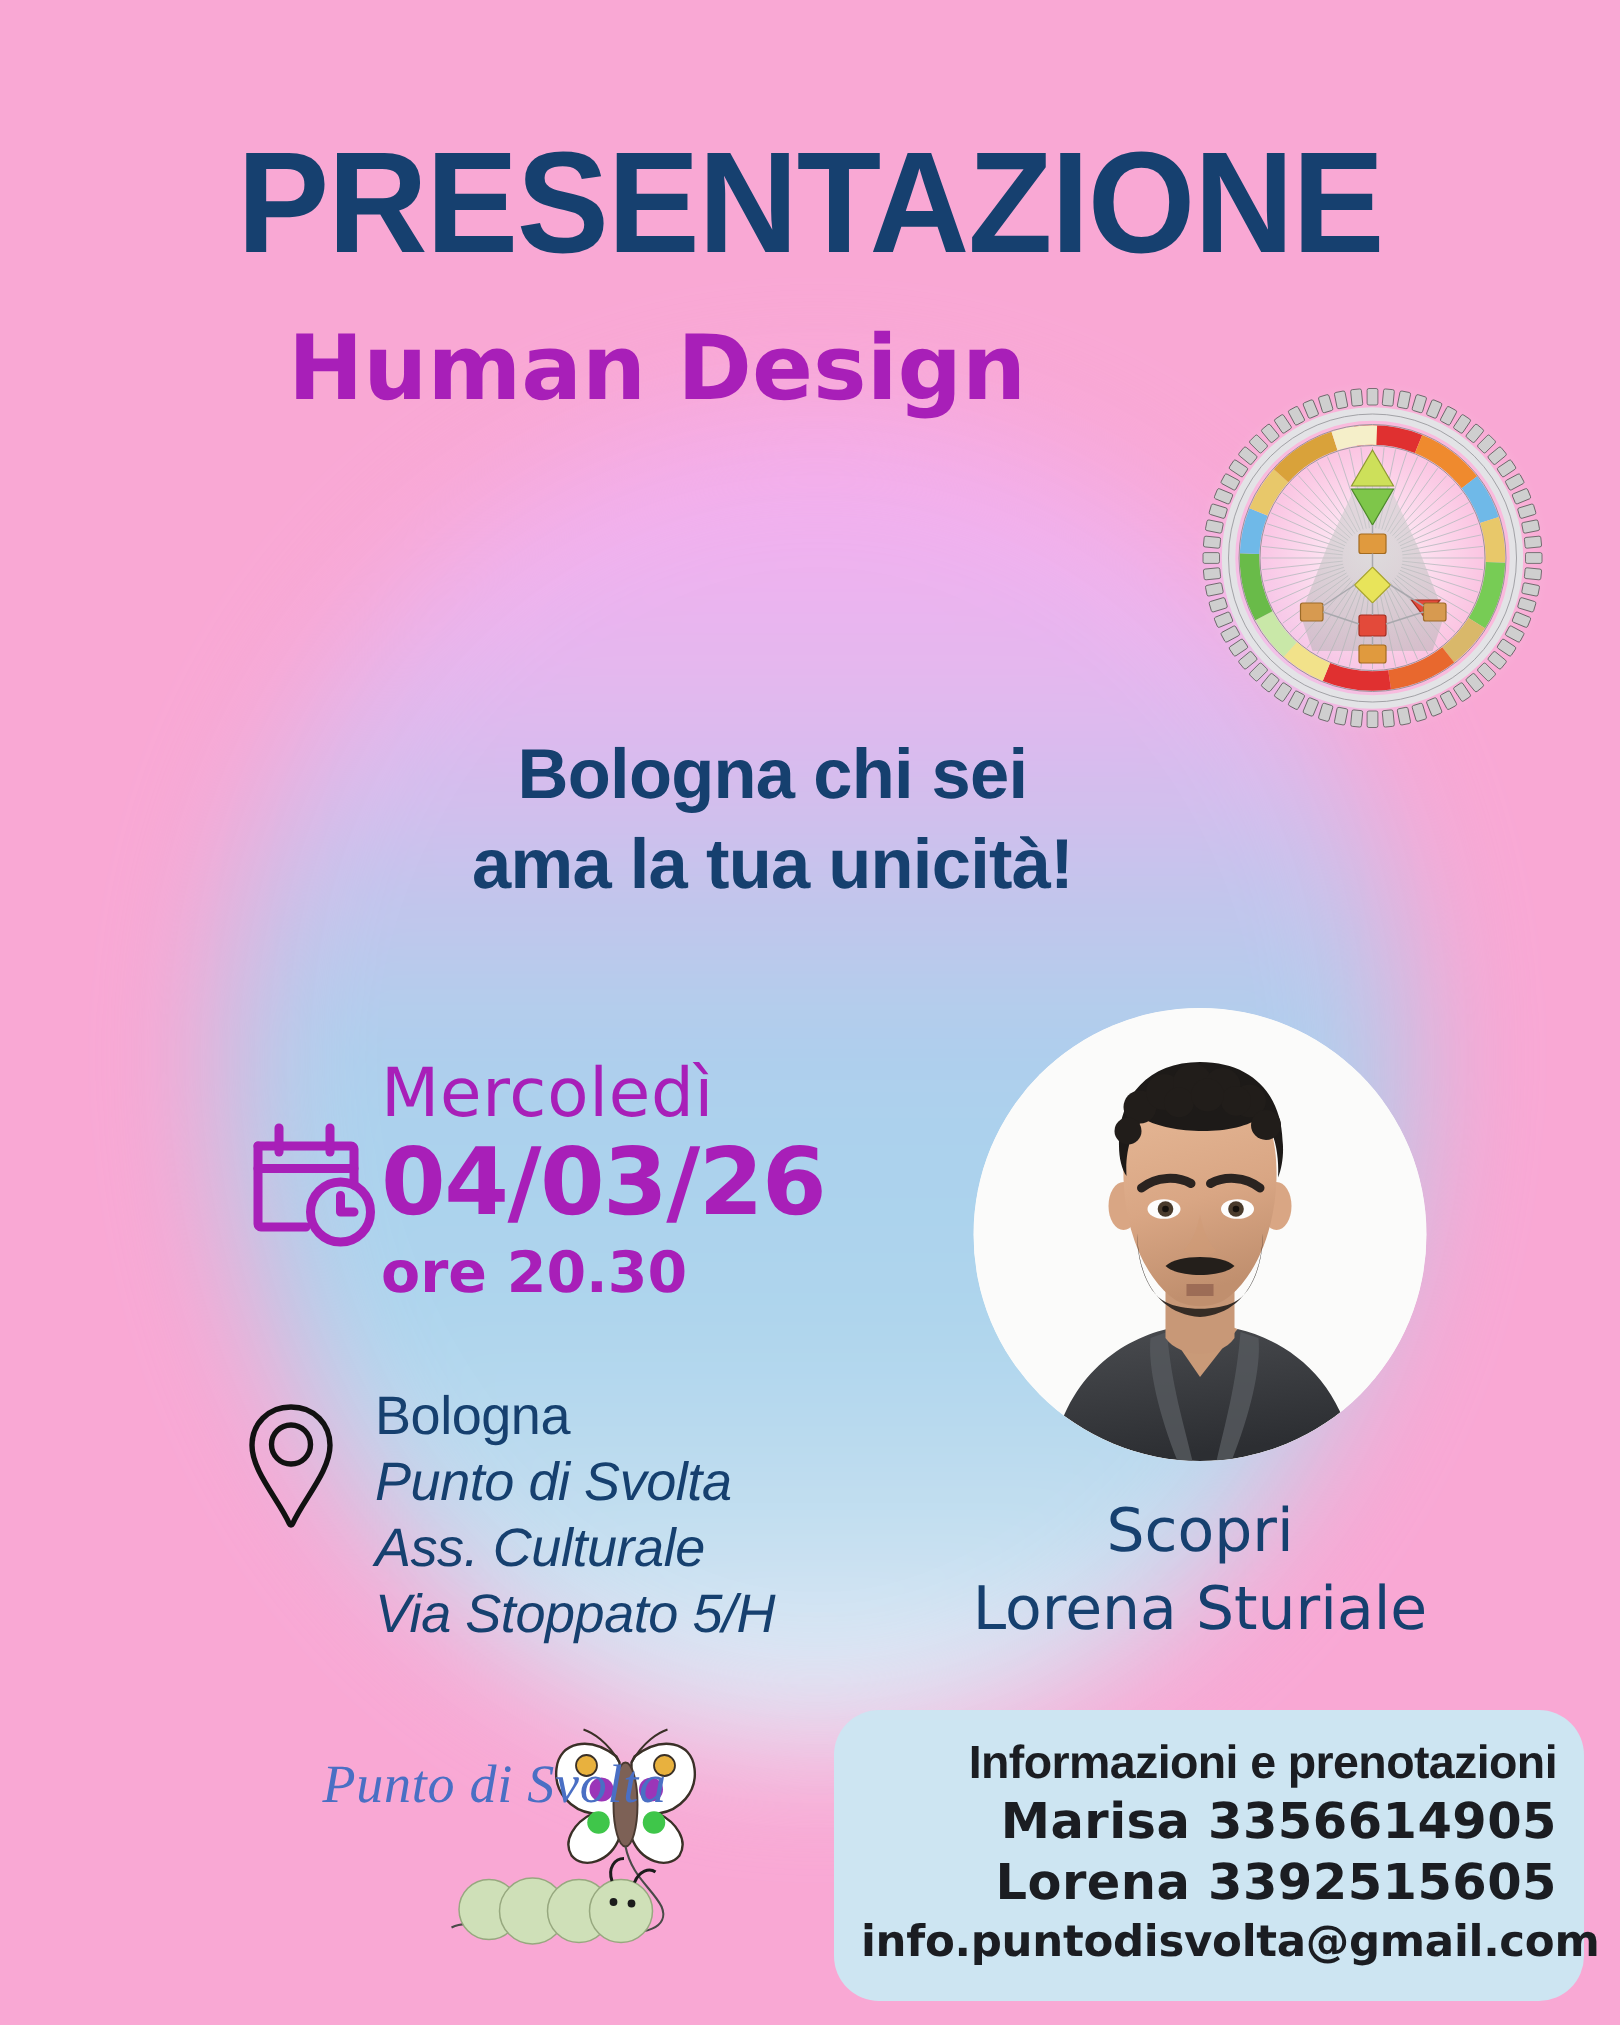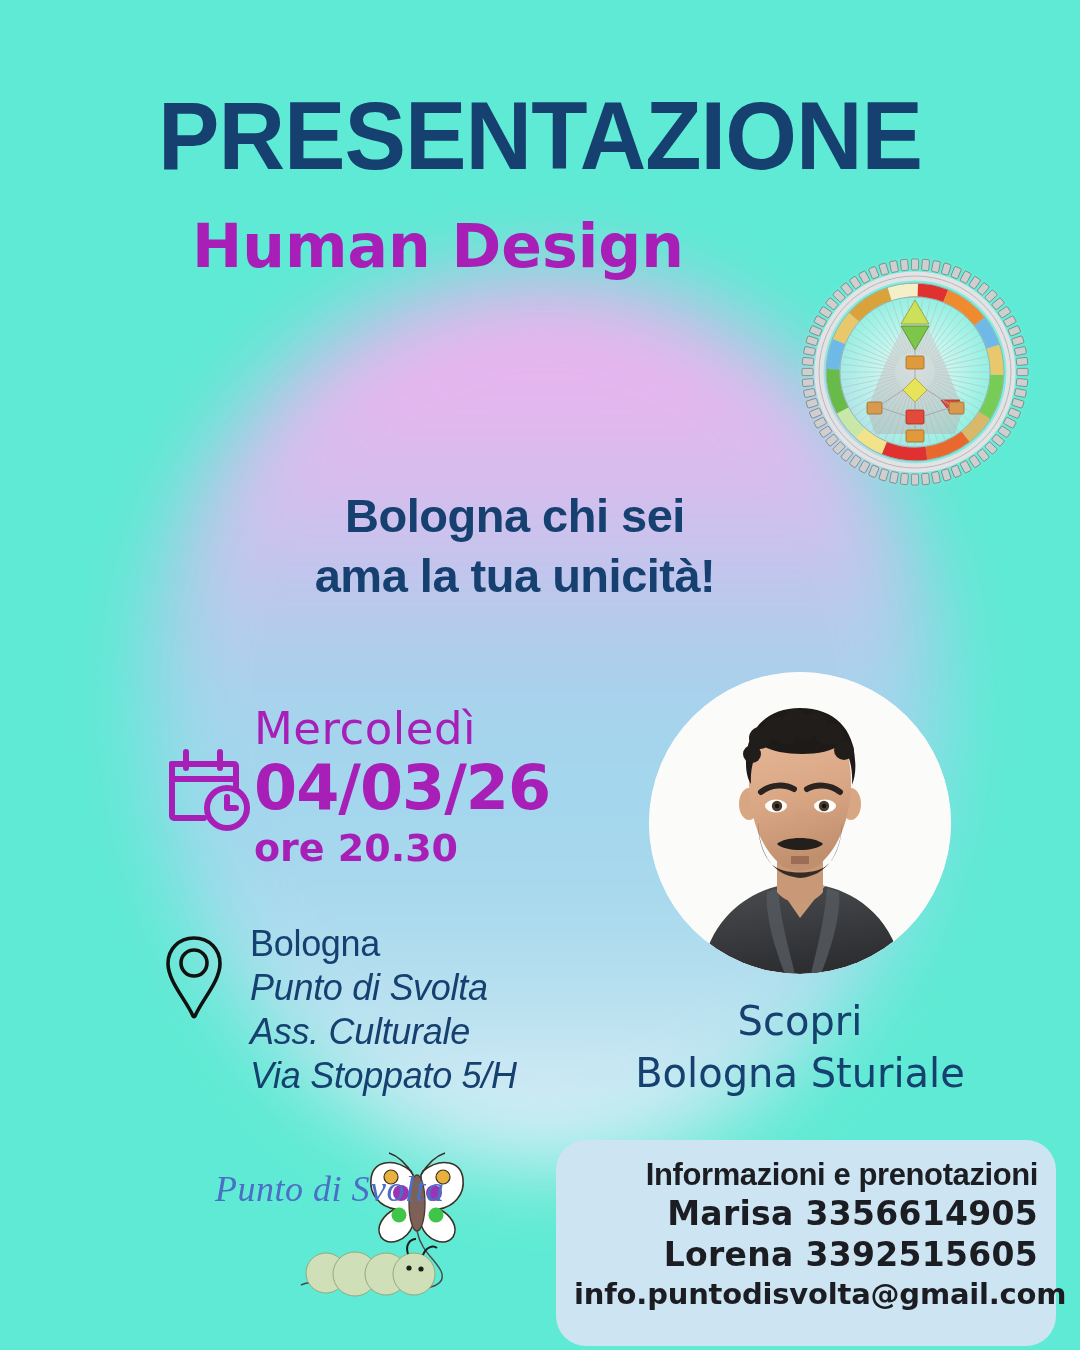--- a/index.html
+++ b/index.html
@@ -10,21 +10,21 @@
     width: 1080px;
     height: 1350px;
     background: #eaf1fb;
     font-family: "Liberation Sans", sans-serif;
     overflow: hidden;
   }
   #poster {
     position: relative;
     width: 1080px;
     height: 1350px;
-    background: #5eead4;
+    background: #f9a8d4;
     overflow: hidden;
   }
 
   
   #blob {
     position: absolute;
     left: 150px;
     top: 275px;
     width: 790px;
     height: 890px;
@@ -188,21 +188,21 @@
     height: 180px;
   }
   #logo-svg { display: block; width: 330px; height: 180px; }
 
   
   #contact-box {
     position: absolute;
     left: 556px;
     top: 1140px;
     width: 500px;
-    padding: 16px 18px 32px 18px;
+    padding: 16px 18px 20px 18px;
     box-sizing: border-box;
     background: #cde5f2;
     border-radius: 30px;
     text-align: right;
     color: #1b1d22;
   }
   .contact-head {
     font-size: 31px;
     line-height: 1.24;
     font-weight: 700;
@@ -777,21 +777,21 @@
         <path d="M151 138 C148 152 144 158 140 162 C145 166 157 166 162 162 C158 158 154 152 151 138" fill="#cf9a76" opacity="0.55"></path>
 
         <path d="M128 172 C136 164 166 164 174 172 C170 176 160 178 151 178 C142 178 132 176 128 172 Z" fill="#241f1b"></path>
         <path d="M109 150 C110 182 124 204 151 206 C178 204 192 182 193 150 C193 170 186 190 174 196 C163 202 139 202 128 196 C116 190 109 170 109 150 Z" fill="#2a241f" opacity="0.93"></path>
         <path d="M142 184 h18 v8 h-18 Z" fill="#8d5c4c" opacity="0.7"></path>
       </g>
     </svg>
   </div>
   <div id="speaker-caption">
     <div>Scopri</div>
-    <div>Bologna Sturiale</div>
+    <div>Lorena Sturiale</div>
   </div>
 
   <div id="logo">
     <svg id="logo-svg" viewBox="0 0 330 180" aria-hidden="true">
 
       <g>
         <path d="M206 36 C188 22 168 26 166 44 C164 60 176 72 190 74 C178 80 170 92 176 102 C184 112 202 106 208 90 L208 40 Z" fill="#ffffff" stroke="#3a3027" stroke-width="1.6"></path>
         <path d="M218 36 C236 22 256 26 258 44 C260 60 248 72 234 74 C246 80 254 92 248 102 C240 112 222 106 216 90 L216 40 Z" fill="#ffffff" stroke="#3a3027" stroke-width="1.6"></path>
         <ellipse cx="212" cy="68" rx="8" ry="28" fill="#7d6156" stroke="#4a3a31" stroke-width="1.3"></ellipse>
         <path d="M208 40 C200 26 190 20 184 18" stroke="#3a3027" stroke-width="1.4" fill="none"></path>

